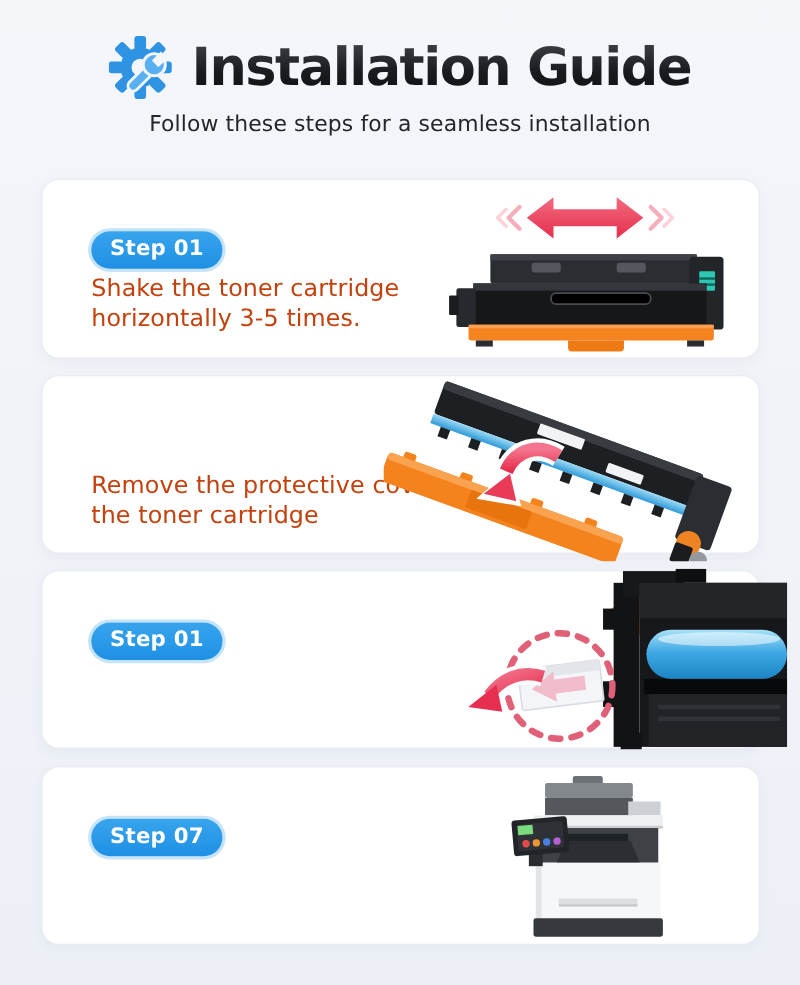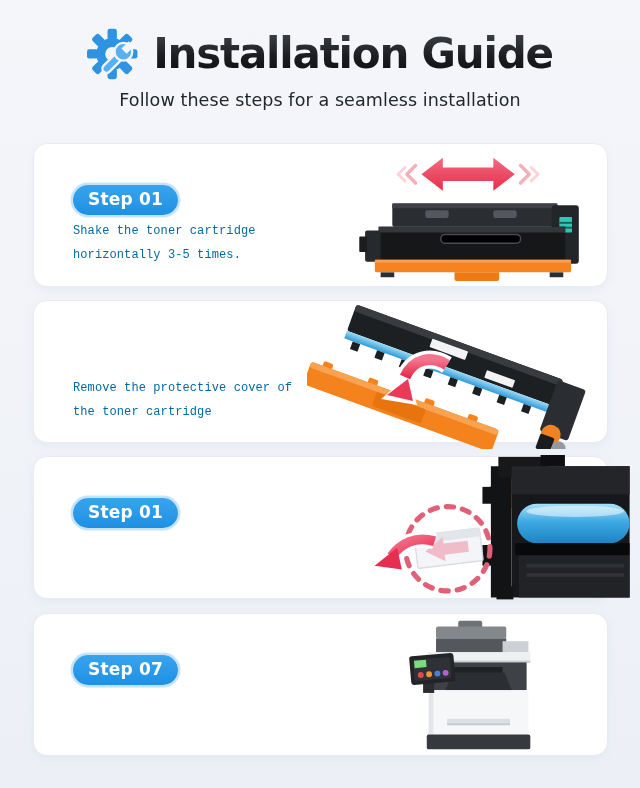--- a/index.html
+++ b/index.html
@@ -31,22 +31,22 @@
   .card4 { top:613px; height:143px; }
   .badge {
     position:absolute; left:39px; top:41px;
     background:linear-gradient(180deg,#38a4ed,#1e90e4);
     color:#fff; font-weight:bold; font-size:17px; letter-spacing:.2px;
     padding:4px 15px 6px; border-radius:17px;
     box-shadow:0 0 0 2.5px rgba(187,222,248,.85);
   }
   .desc {
     position:absolute; left:39px; top:75px;
-    font-size:12px; line-height:24px; color:#0369a1;
-    white-space:pre-line; letter-spacing:.1px;font-family:Liberation Mono, monospace;
+    font-size:19px; line-height:24px; color:#c2410c;
+    white-space:pre-line; letter-spacing:.1px;
   }
   .illus { position:absolute; }
   .illus-1 { right:14px; top:5px;  width:245px; height:136px; }
   .illus-2 { right:20px; top:-2px; width:280px; height:150px; }
   .illus-3 { right:-32px; top:-2px; width:300px; height:150px; }
   .illus-4 { left:358px; top:5px;  width:162px; height:134px; }
   .illus svg { display:block; width:100%; height:100%; }
 </style>
 </head>
 <body>

